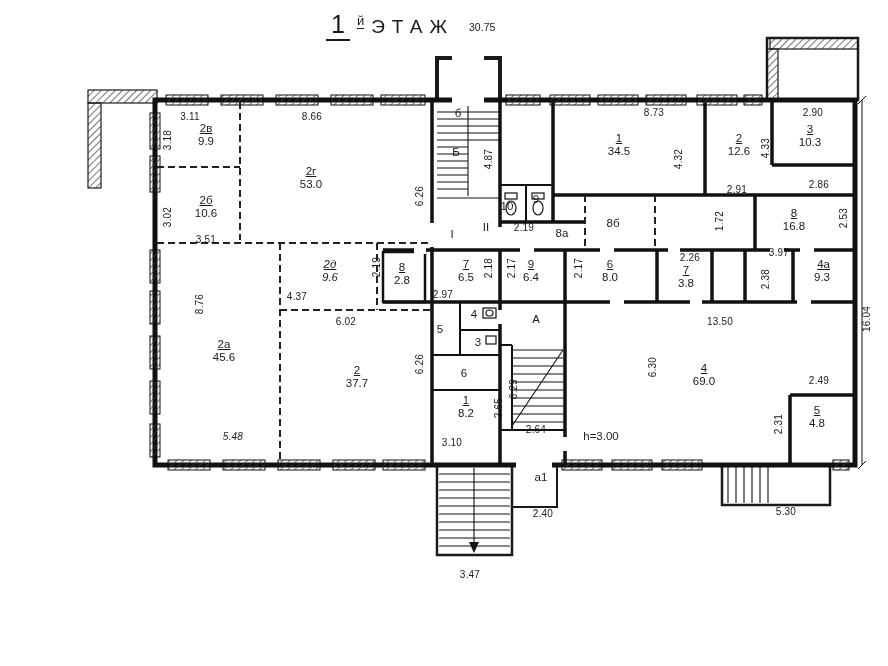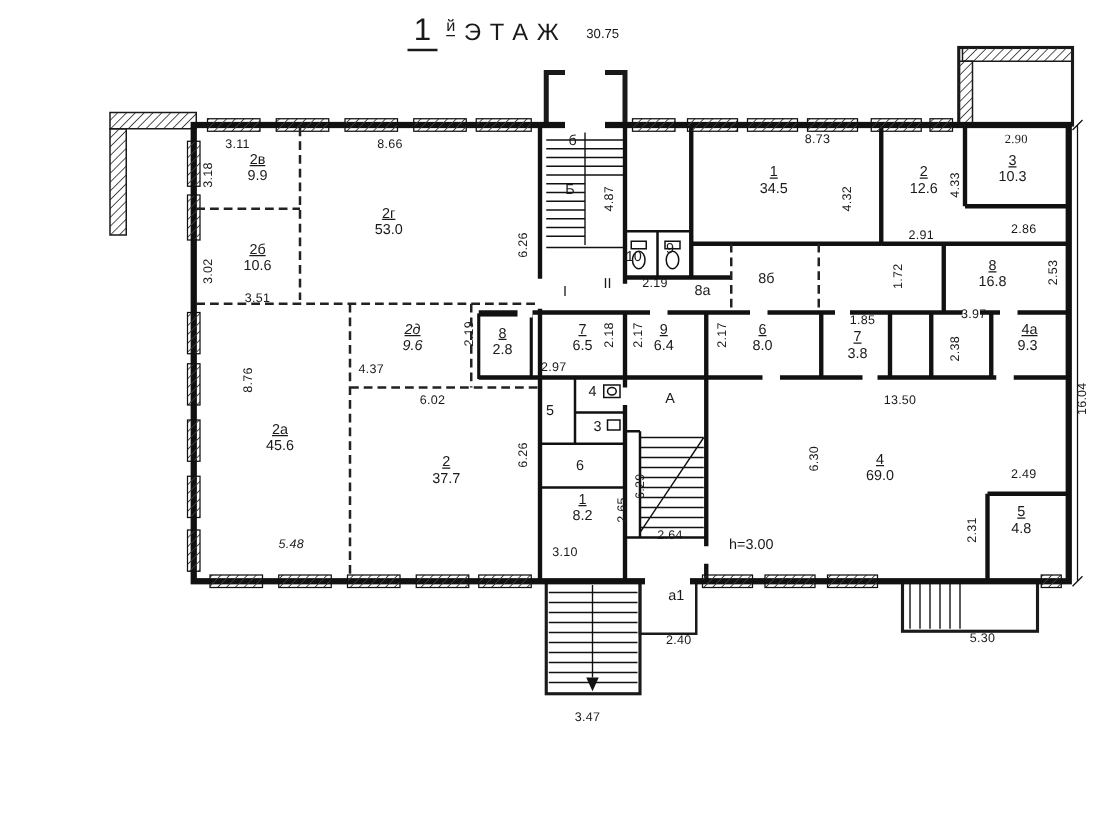--- a/index.html
+++ b/index.html
@@ -225,29 +225,29 @@
       <div class="zone" style="left: 440px; top: 329px;">5</div>
       <div class="zone" style="left: 474px; top: 314px;">4</div>
       <div class="zone" style="left: 478px; top: 342px;">3</div>
       <div class="zone" style="left: 464px; top: 373px;">6</div>
       <div class="zone" style="left: 536px; top: 319px;">А</div>
       <div class="zone" style="left: 531px; top: 477px; padding-left: 20px;">а1</div>
       <div class="zone" style="left: 601px; top: 436px;">h=3.00</div>
       <div class="dim" style="left: 190px; top: 116px;">3.11</div>
       <div class="dim" style="left: 312px; top: 116px;">8.66</div>
       <div class="dim" style="left: 620px; top: 112px; margin-left: 34px;">8.73</div>
-      <div class="dim" style="left: 813px; top: 112px; font-family: Liberation Serif, serif;">2.90</div>
+      <div class="dim" style="left: 813px; top: 112px;">2.90</div>
       <div class="dim" style="left: 737px; top: 189px;">2.91</div>
       <div class="dim" style="left: 819px; top: 184px;">2.86</div>
       <div class="dim" style="left: 206px; top: 239px;">3.51</div>
       <div class="dim" style="left: 524px; top: 227px;">2.19</div>
       <div class="dim" style="left: 297px; top: 296px;">4.37</div>
       <div class="dim" style="left: 346px; top: 321px;">6.02</div>
       <div class="dim" style="left: 443px; top: 294px;">2.97</div>
-      <div class="dim" style="left: 690px; top: 257px;">1.85</div>
+      <div class="dim" style="left: 690px; top: 257px;">2.26</div>
       <div class="dim" style="left: 779px; top: 252px;">3.97</div>
       <div class="dim" style="left: 720px; top: 321px;">13.50</div>
       <div class="dim" style="left: 819px; top: 380px;">2.49</div>
       <div class="dim" style="left: 233px; top: 436px; font-style: italic;">5.48</div>
       <div class="dim" style="left: 452px; top: 442px;">3.10</div>
       <div class="dim" style="left: 536px; top: 429px;">2.64</div>
       <div class="dim" style="left: 543px; top: 513px;">2.40</div>
       <div class="dim" style="left: 470px; top: 574px;">3.47</div>
       <div class="dim" style="left: 786px; top: 511px;">5.30</div>
       <div class="dim vert" style="left: 167px; top: 140px;">3.18</div>

